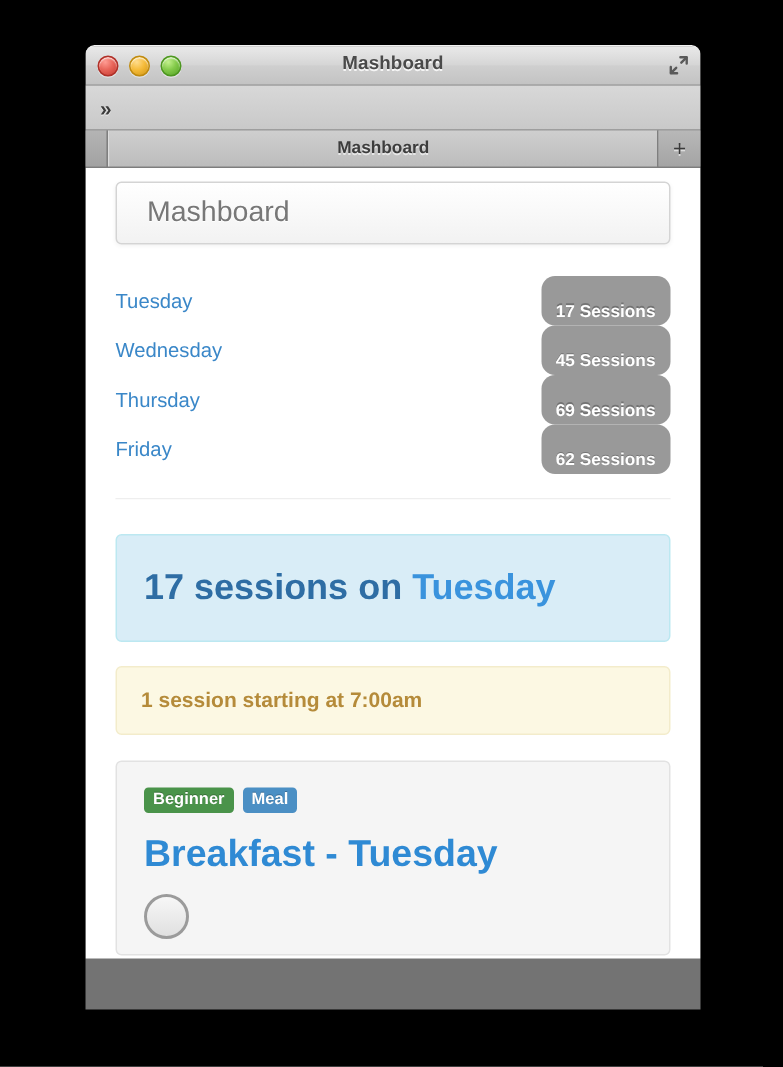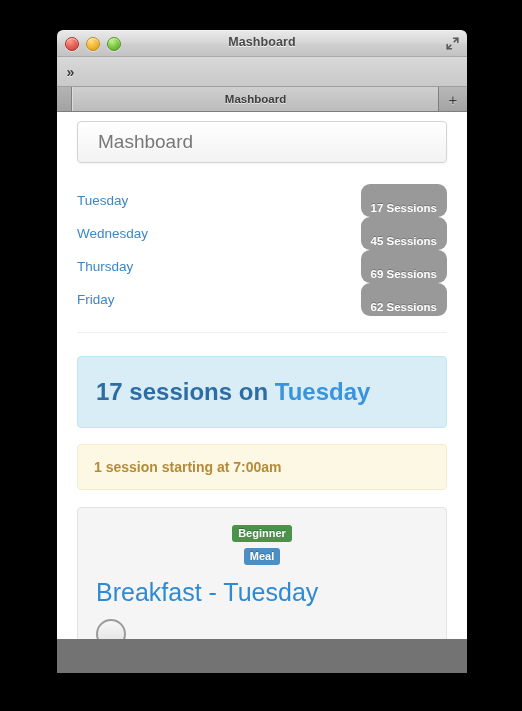--- a/index.html
+++ b/index.html
@@ -293,39 +293,38 @@
     margin-top: 17px;
     background: #f5f5f5;
     border: 1px solid #e2e2e2;
     border-radius: 4px;
     padding: 17px 18px 10px;
   }
   .label-row {
     display: flex;
     gap: 6px;
     align-items: center;
-    flex-direction: column;
   }
   .label {
     display: inline-block;
     padding: 2px 6px 3px;
     font-size: 11px;
     font-weight: bold;
     color: #ffffff;
     border-radius: 3px;
     text-shadow: 0 -1px 0 rgba(0,0,0,0.25);
     line-height: 1.1;
   }
   .label-success { background: #4a934a; }
   .label-info    { background: #4b8fc4; }
 
   .card-title {
     margin: 13px 0 0 0;
     font-size: 25px;
-    font-weight: normal;
+    font-weight: bold;
     color: #2f8ad4;
   }
   .card-avatar {
     margin-top: 12px;
     width: 30px;
     height: 30px;
     border-radius: 50%;
     background: linear-gradient(to bottom, #f7f7f7, #e0e0e0);
     border: 2px solid #9b9b9b;
     box-sizing: border-box;

